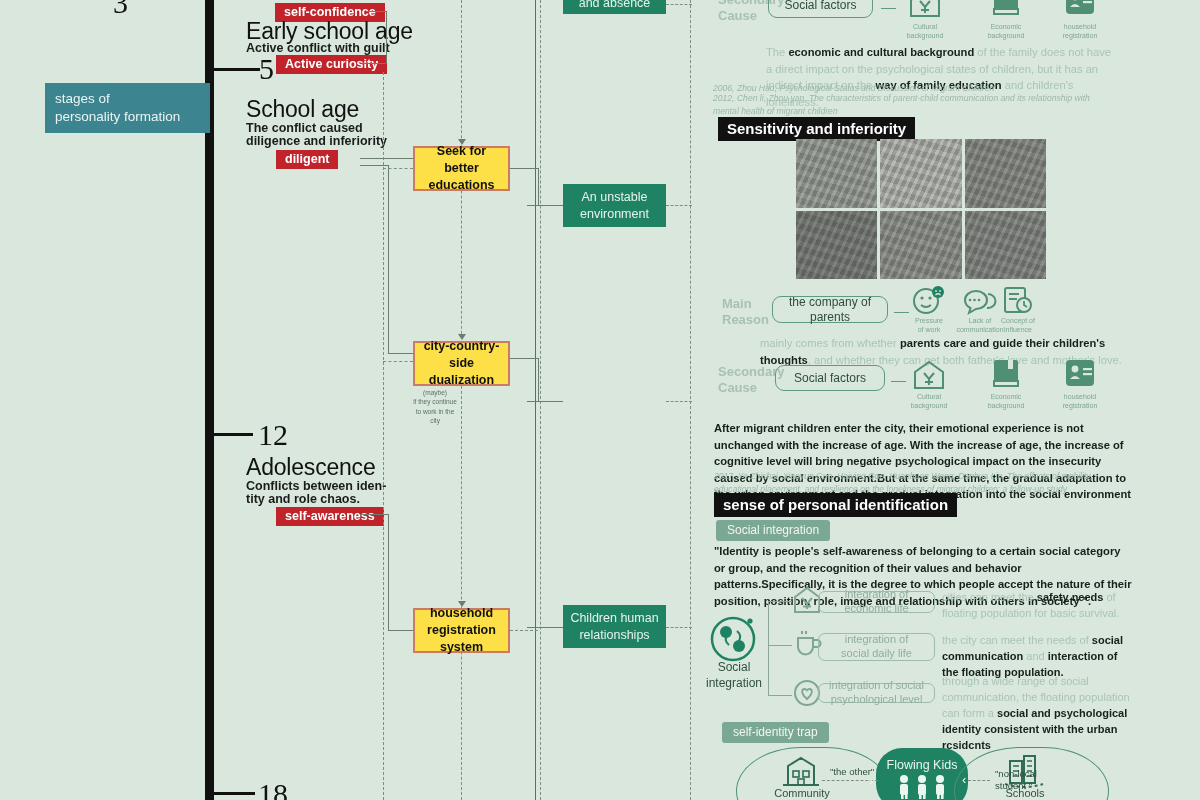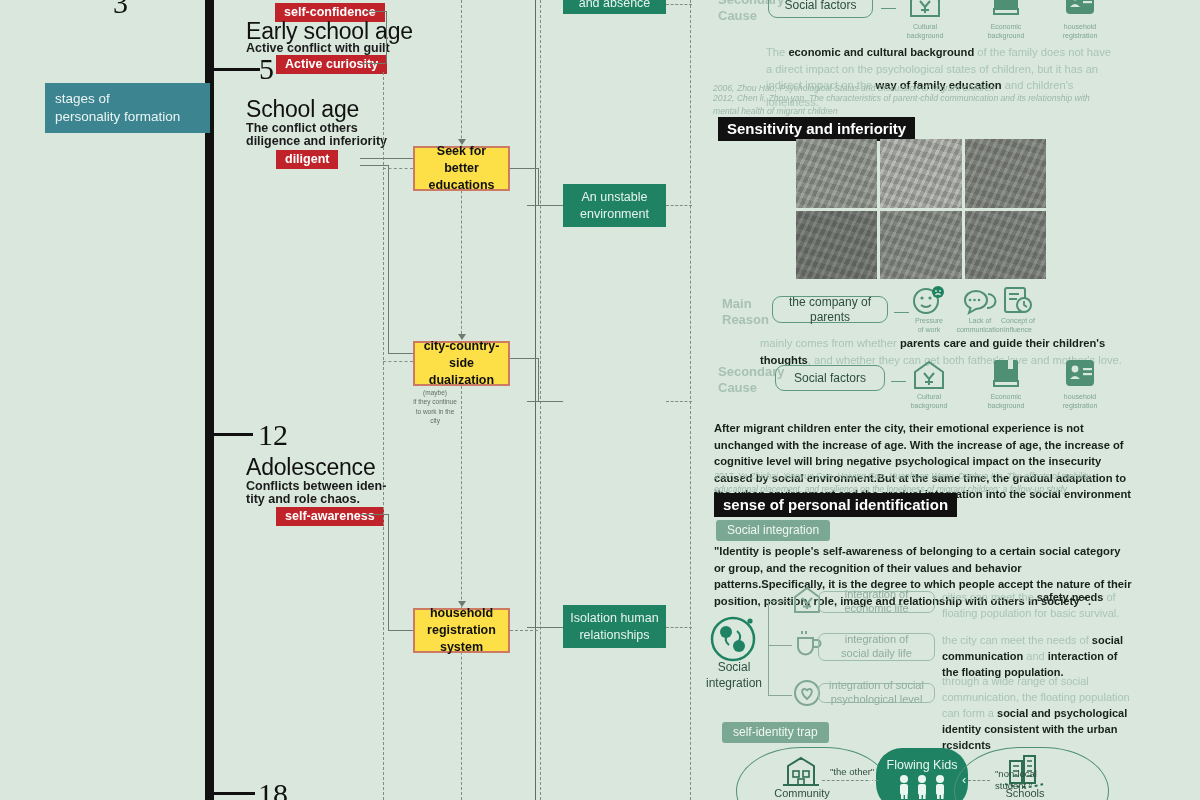--- a/index.html
+++ b/index.html
@@ -173,21 +173,21 @@
     <div>stages of</div>
     <div>personality formation</div>
   </div>
 
   <div class="red-badge" style="left:275px; top:3px;">self-confidence</div>
   <div class="stage-title" style="left:246px; top:19px;">Early school age</div>
   <div class="stage-sub" style="left:246px; top:41px;">Active conflict with guilt</div>
   <div class="red-badge" style="left:276px; top:55px;">Active curiosity</div>
 
   <div class="stage-title" style="left:246px; top:97px;">School age</div>
-  <div class="stage-sub" style="left:246px; top:121px;">The conflict others</div>
+  <div class="stage-sub" style="left:246px; top:121px;">The conflict caused</div>
   <div class="stage-sub" style="left:246px; top:134px;">diligence and inferiority</div>
   <div class="red-badge" style="left:276px; top:150px;">diligent</div>
 
   <div class="stage-title" style="left:246px; top:455px;">Adolescence</div>
   <div class="stage-sub" style="left:246px; top:479px;">Conflicts between iden-</div>
   <div class="stage-sub" style="left:246px; top:492px;">tity and role chaos.</div>
   <div class="red-badge" style="left:276px; top:507px;">self-awareness</div>
 
   <div class="hline" style="left:366px; top:11px; width:20px;"></div>
   <div class="vline" style="left:386px; top:11px; height:52px;"></div>
@@ -260,21 +260,21 @@
       <div>An unstable</div>
       <div>environment</div>
     </div>
   </div>
   <div class="hdash" style="left:666px; top:205px; width:26px;"></div>
 
   <div class="hdash" style="left:666px; top:401px; width:26px;"></div>
 
   <div class="box-green" style="left:563px; top:605px; width:103px; height:43px;">
     <div>
-      <div>Isolation human</div>
+      <div>Children human</div>
       <div>relationships</div>
     </div>
   </div>
   <div class="hdash" style="left:666px; top:627px; width:26px;"></div>
 
   <div class="row-label" style="left:718px; top:-8px;">
     <div>Secondary</div>
     <div>Cause</div>
   </div>
   <div class="pill" style="left:768px; top:-8px; width:105px; height:26px;">

